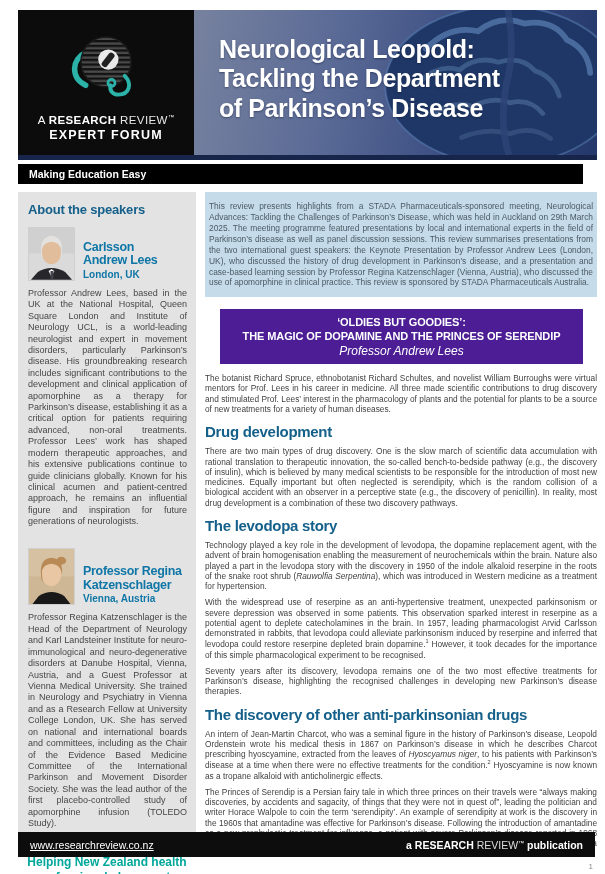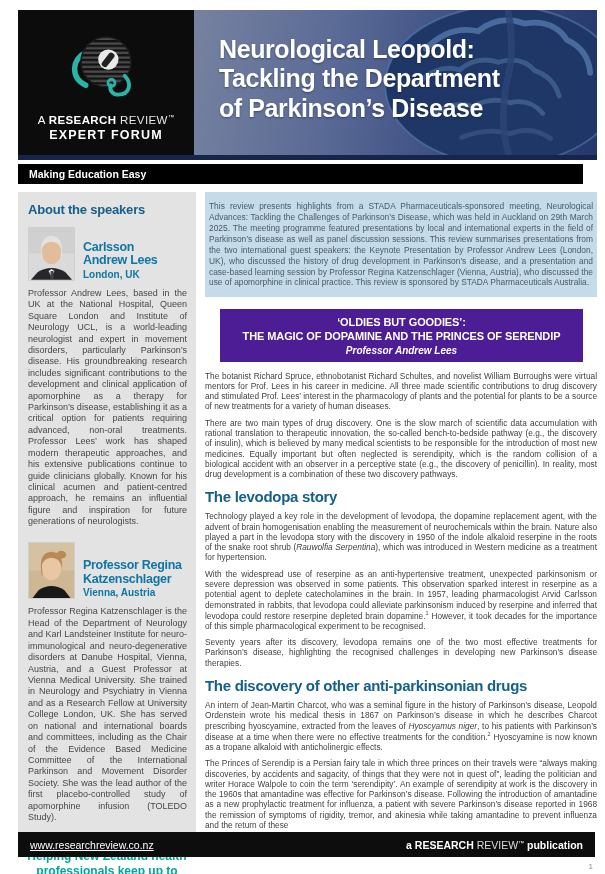--- a/index.html
+++ b/index.html
@@ -26,30 +26,30 @@
   .content { display:flex; gap:9px; margin-top:8px; width:579px; }
   .left-col { width:178px; flex:none; }
   .speakers-box { background:#e3e3e3; padding:10px 9px 12px 10px; min-height:522px; }
   .sidebar-heading { color:#15608a; font-size:13px; font-weight:bold; letter-spacing:-0.2px; margin-bottom:10px; }
   .speaker { display:flex; align-items:flex-end; margin-bottom:7px; }
   .speaker-photo { width:47px; flex:none; border:1px solid #cfcfcf; background:#fff; }
   .speaker-photo svg { display:block; width:100%; height:auto; }
   .speaker-names { margin-left:8px; padding-bottom:1px; }
   .speaker-name { color:#0f76a6; font-size:12.5px; font-weight:bold; line-height:1.08; letter-spacing:-0.3px; }
   .speaker-loc { color:#0f76a6; font-size:10px; font-weight:bold; margin-top:1px; }
-  .bio { font-size:9px; line-height:1.27; text-align:justify; color:#474747; margin-bottom:14px; }
+  .bio { font-size:9px; line-height:1.27; text-align:justify; color:#474747; margin-bottom:20px; }
   .bio:last-child { margin-bottom:0; }
 
   .promo { margin-top:14px; text-align:center; color:#00a79b; font-size:12px; font-weight:bold; line-height:1.25; padding:0 6px; }
 
   .main-col { flex:1; }
   .intro-box { background:#c5dbe9; padding:9px 4px; font-size:8.4px; line-height:1.3; text-align:justify; color:#4a5a64; }
   .sub-banner { background:#4c1d95; color:#fff; text-align:center; margin:12px 14px 0 15px; padding:6px 8px 5px; }
   .sub-banner-l1, .sub-banner-l2 { font-size:11px; font-weight:bold; line-height:1.28; letter-spacing:-0.1px; }
-  .sub-banner-speaker { font-size:10px; font-weight:bold; font-style:italic; line-height:1.3; }
+  .sub-banner-speaker { font-size:12px; font-weight:normal; font-style:italic; line-height:1.3; }
   .para { font-size:8.3px; line-height:1.24; text-align:justify; color:#3f3f3f; margin-top:6px; }
   .para em { font-style:italic; }
   .para sup { font-size:5.5px; }
   .section-heading { color:#15608a; font-size:15px; font-weight:bold; letter-spacing:-0.3px; margin:9px 0 1px; }
   .lead-space { margin-top:9px; }
 
   
   .footer-bar { position:absolute; left:18px; bottom:17px; width:577px; height:25px; background:#0d0d0d; color:#fff; display:flex; justify-content:space-between; align-items:center; padding:0 12px; font-size:10.5px; }
   .footer-url { font-weight:normal; text-decoration:underline; color:#fff; }
   .footer-pub .bold { font-weight:bold; }
@@ -157,20 +157,21 @@
       <div class="intro-box">This review presents highlights from a STADA Pharmaceuticals-sponsored meeting, Neurological Advances: Tackling the Challenges of Parkinson’s Disease, which was held in Auckland on 29th March 2025. The meeting programme featured presentations by local and international experts in the field of Parkinson’s disease as well as panel discussion sessions. This review summarises presentations from the two international guest speakers: the Keynote Presentation by Professor Andrew Lees (London, UK), who discussed the history of drug development in Parkinson’s disease, and a presentation and case-based learning session by Professor Regina Katzenschlager (Vienna, Austria), who discussed the use of apomorphine in clinical practice. This review is sponsored by STADA Pharmaceuticals Australia.</div>
 
       <div class="sub-banner">
         <div class="sub-banner-l1">‘OLDIES BUT GOODIES’:</div>
         <div class="sub-banner-l2">THE MAGIC OF DOPAMINE AND THE PRINCES OF SERENDIP</div>
         <div class="sub-banner-speaker">Professor Andrew Lees</div>
       </div>
 
       <p class="para lead-space">The botanist Richard Spruce, ethnobotanist Richard Schultes, and novelist William Burroughs were virtual mentors for Prof. Lees in his career in medicine. All three made scientific contributions to drug discovery and stimulated Prof. Lees’ interest in the pharmacology of plants and the potential for plants to be a source of new treatments for a variety of human diseases.</p>
 
+      <h2 class="section-heading">Drug development</h2>
       <p class="para">There are two main types of drug discovery. One is the slow march of scientific data accumulation with rational translation to therapeutic innovation, the so-called bench-to-bedside pathway (e.g., the discovery of insulin), which is believed by many medical scientists to be responsible for the introduction of most new medicines. Equally important but often neglected is serendipity, which is the random collision of a biological accident with an observer in a perceptive state (e.g., the discovery of penicillin). In reality, most drug development is a combination of these two discovery pathways.</p>
 
       <h2 class="section-heading">The levodopa story</h2>
       <p class="para"><span>Technology played a key role in the development of levodopa, the dopamine replacement agent, with the advent of brain homogenisation enabling the measurement of neurochemicals within the brain. Nature also played a part in the levodopa story with the discovery in 1950 of the indole alkaloid reserpine in the roots of the snake root shrub (</span><em>Rauwolfia Serpentina</em><span>), which was introduced in Western medicine as a treatment for hypertension.</span></p>
       <p class="para"><span>With the widespread use of reserpine as an anti-hypertensive treatment, unexpected parkinsonism or severe depression was observed in some patients. This observation sparked interest in reserpine as a potential agent to deplete catecholamines in the brain. In 1957, leading pharmacologist Arvid Carlsson demonstrated in rabbits, that levodopa could alleviate parkinsonism induced by reserpine and inferred that levodopa could restore reserpine depleted brain dopamine.</span><sup>1</sup><span> However, it took decades for the importance of this simple pharmacological experiment to be recognised.</span></p>
       <p class="para">Seventy years after its discovery, levodopa remains one of the two most effective treatments for Parkinson’s disease, highlighting the recognised challenges in developing new Parkinson’s disease therapies.</p>
 
       <h2 class="section-heading">The discovery of other anti-parkinsonian drugs</h2>
       <p class="para"><span>An intern of Jean-Martin Charcot, who was a seminal figure in the history of Parkinson’s disease, Leopold Ordenstein wrote his medical thesis in 1867 on Parkinson’s disease in which he describes Charcot prescribing hyoscyamine, extracted from the leaves of </span><em>Hyoscyamus niger</em><span>, to his patients with Parkinson’s disease at a time when there were no effective treatments for the condition.</span><sup>2</sup><span> Hyoscyamine is now known as a tropane alkaloid with anticholinergic effects.</span></p>
       <p class="para">The Princes of Serendip is a Persian fairy tale in which three princes on their travels were “always making discoveries, by accidents and sagacity, of things that they were not in quest of”, leading the politician and writer Horace Walpole to coin the term ‘serendipity’. An example of serendipity at work is the discovery in the 1960s that amantadine was effective for Parkinson’s disease. Following the introduction of amantadine as a new prophylactic treatment for influenza, a patient with severe Parkinson’s disease reported in 1968 the remission of symptoms of rigidity, tremor, and akinesia while taking amantadine to prevent influenza and the return of these</p>

